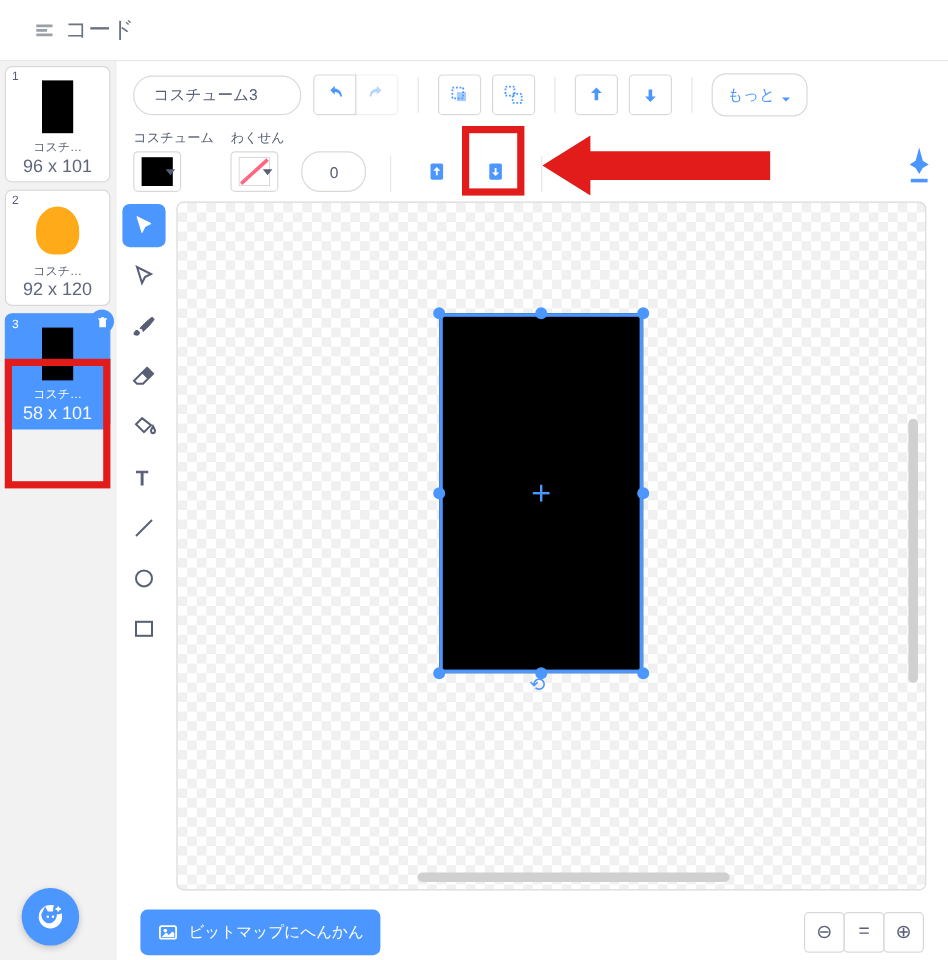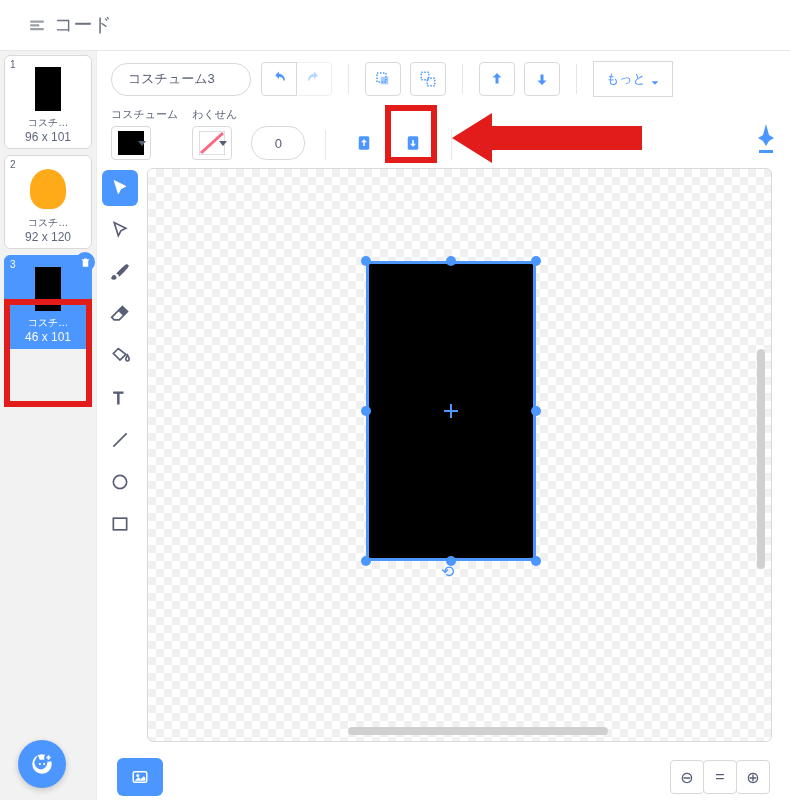--- a/index.html
+++ b/index.html
@@ -16,21 +16,21 @@
 
     
     .thumbs { width: 96px; background: #f2f2f2; padding: 4px; display: flex; flex-direction: column; gap: 6px; position: relative; }
     .thumb { background: #fff; border: 1px solid #d9d9d9; border-radius: 6px; padding: 4px; text-align: center; font-size: 10px; color: #575e75; position: relative; }
     .thumb.active { background: #4c97ff; color: #fff; border-color: #4c97ff; }
     .thumb .num { position: absolute; top: 3px; left: 5px; font-size: 10px; }
     .thumb .preview { height: 50px; display: flex; align-items: center; justify-content: center; margin-bottom: 2px; margin-top: 4px; }
     .thumb .preview .blackrect { width: 26px; height: 44px; background: #000; }
     .thumb .preview .cat { width: 36px; height: 40px; background: #ffab19; border-radius: 50% 50% 40% 40%; position: relative; }
     .thumb .name { white-space: nowrap; overflow: hidden; text-overflow: ellipsis; }
-    .thumb .dim { font-size: 12px; opacity: 0.95; }
+    .thumb .dim { font-size: 15px; opacity: 0.95; }
     .thumb .del { position: absolute; top: -4px; right: -4px; width: 20px; height: 20px; background: #4c97ff; border-radius: 50%; display: flex; align-items: center; justify-content: center; }
     .thumb .del svg { width: 11px; height: 11px; fill: #fff; }
 
     
     .add-btn { position: absolute; bottom: 18px; left: 18px; width: 48px; height: 48px; background: #4c97ff; border-radius: 50%; display: flex; align-items: center; justify-content: center; box-shadow: 0 2px 6px rgba(0,0,0,0.2); }
     .add-btn svg { width: 26px; height: 26px; fill: #fff; }
 
     
     .editor { flex: 1; display: flex; flex-direction: column; background: #fff; border-left: 1px solid #ececec; }
 
@@ -39,21 +39,21 @@
     .row1 { display: flex; align-items: center; gap: 10px; }
     .nameInput { border: 1px solid #d9d9d9; border-radius: 16px; padding: 8px 16px; font-size: 13px; color: #575e75; width: 140px; }
     .btn-grp { display: flex; gap: 0; }
     .tb-btn { width: 36px; height: 34px; border: 1px solid #d9d9d9; display: flex; align-items: center; justify-content: center; background: #fff; border-radius: 4px; }
     .tb-btn + .tb-btn { margin-left: -1px; }
     .tb-btn.first { border-radius: 4px 0 0 4px; }
     .tb-btn.last { border-radius: 0 4px 4px 0; }
     .tb-btn.disabled { opacity: 0.4; }
     .tb-btn svg { width: 18px; height: 18px; }
     .sep { width: 1px; height: 30px; background: #e5e7eb; margin: 0 6px; }
-    .more-btn { display: flex; align-items: flex-end; gap: 4px; border: 1px solid #d9d9d9; border-radius: 0; padding: 8px 12px; color: #4c97ff; font-size: 13px; }
+    .more-btn { display: flex; align-items: flex-end; gap: 4px; border: 1px solid #d9d9d9; border-radius: 12px; padding: 8px 12px; color: #4c97ff; font-size: 13px; }
 
     .row2 { display: flex; align-items: flex-end; gap: 14px; margin-top: 10px; }
     .swatch-grp { display: flex; flex-direction: column; gap: 4px; }
     .swatch-grp .lbl { font-size: 11px; color: #575e75; }
     .swatch { width: 40px; height: 34px; border: 1px solid #d9d9d9; border-radius: 4px; display: flex; align-items: center; justify-content: center; position: relative; }
     .swatch .color { width: 26px; height: 24px; }
     .swatch .tri { position: absolute; right: 4px; top: 14px; border-left: 4px solid transparent; border-right: 4px solid transparent; border-top: 5px solid #575e75; }
     .numInput { width: 54px; height: 34px; border: 1px solid #d9d9d9; border-radius: 16px; text-align: center; font-size: 13px; color: #575e75; }
 
     .row2 .tool-pair { display: flex; gap: 14px; }
@@ -139,21 +139,21 @@
       <span class="num">3</span>
       <div class="del">
           <svg viewBox="0 0 24 24">
             <path d="M6 7h12v14H6zM9 3h6v2H9zM4 5h16v2H4z"></path>
           </svg>
         </div>
       <div class="preview">
           <div class="blackrect"></div>
         </div>
       <div class="name">コスチ…</div>
-      <div class="dim">46 x 101</div>
+      <div class="dim">58 x 101</div>
     </div>
     <div class="add-btn">
       <svg viewBox="0 0 24 24">
           <circle cx="12" cy="12" r="9" fill="#fff"></circle>
           <path fill="#4c97ff" d="M8 4l2 4h4l2-4 1 6c0 4-3 7-6 7s-6-3-6-7zM9 12a1 1 0 102 0 1 1 0 00-2 0zm4 0a1 1 0 102 0 1 1 0 00-2 0z"></path>
           <circle cx="18" cy="6" r="4" fill="#4c97ff"></circle>
           <path stroke="#fff" stroke-width="1.5" d="M18 4v4M16 6h4"></path>
         </svg>
     </div>
   </div>
@@ -320,20 +320,21 @@
       </div>
     </div>
 
     <div class="bottom">
       <button class="bitmap-btn">
         <svg viewBox="0 0 24 24">
             <rect x="3" y="5" width="18" height="14" rx="2" fill="none" stroke="#fff" stroke-width="2"></rect>
             <circle cx="9" cy="10" r="2"></circle>
             <path d="M5 17l5-5 3 3 4-4 2 2v4z"></path>
           </svg>
+        <span>ビットマップにへんかん</span>
       </button>
       <div class="zoom">
         <div class="zb">⊖</div>
         <div class="zb">=</div>
         <div class="zb">⊕</div>
       </div>
     </div>
   </div>
 </div>
 

